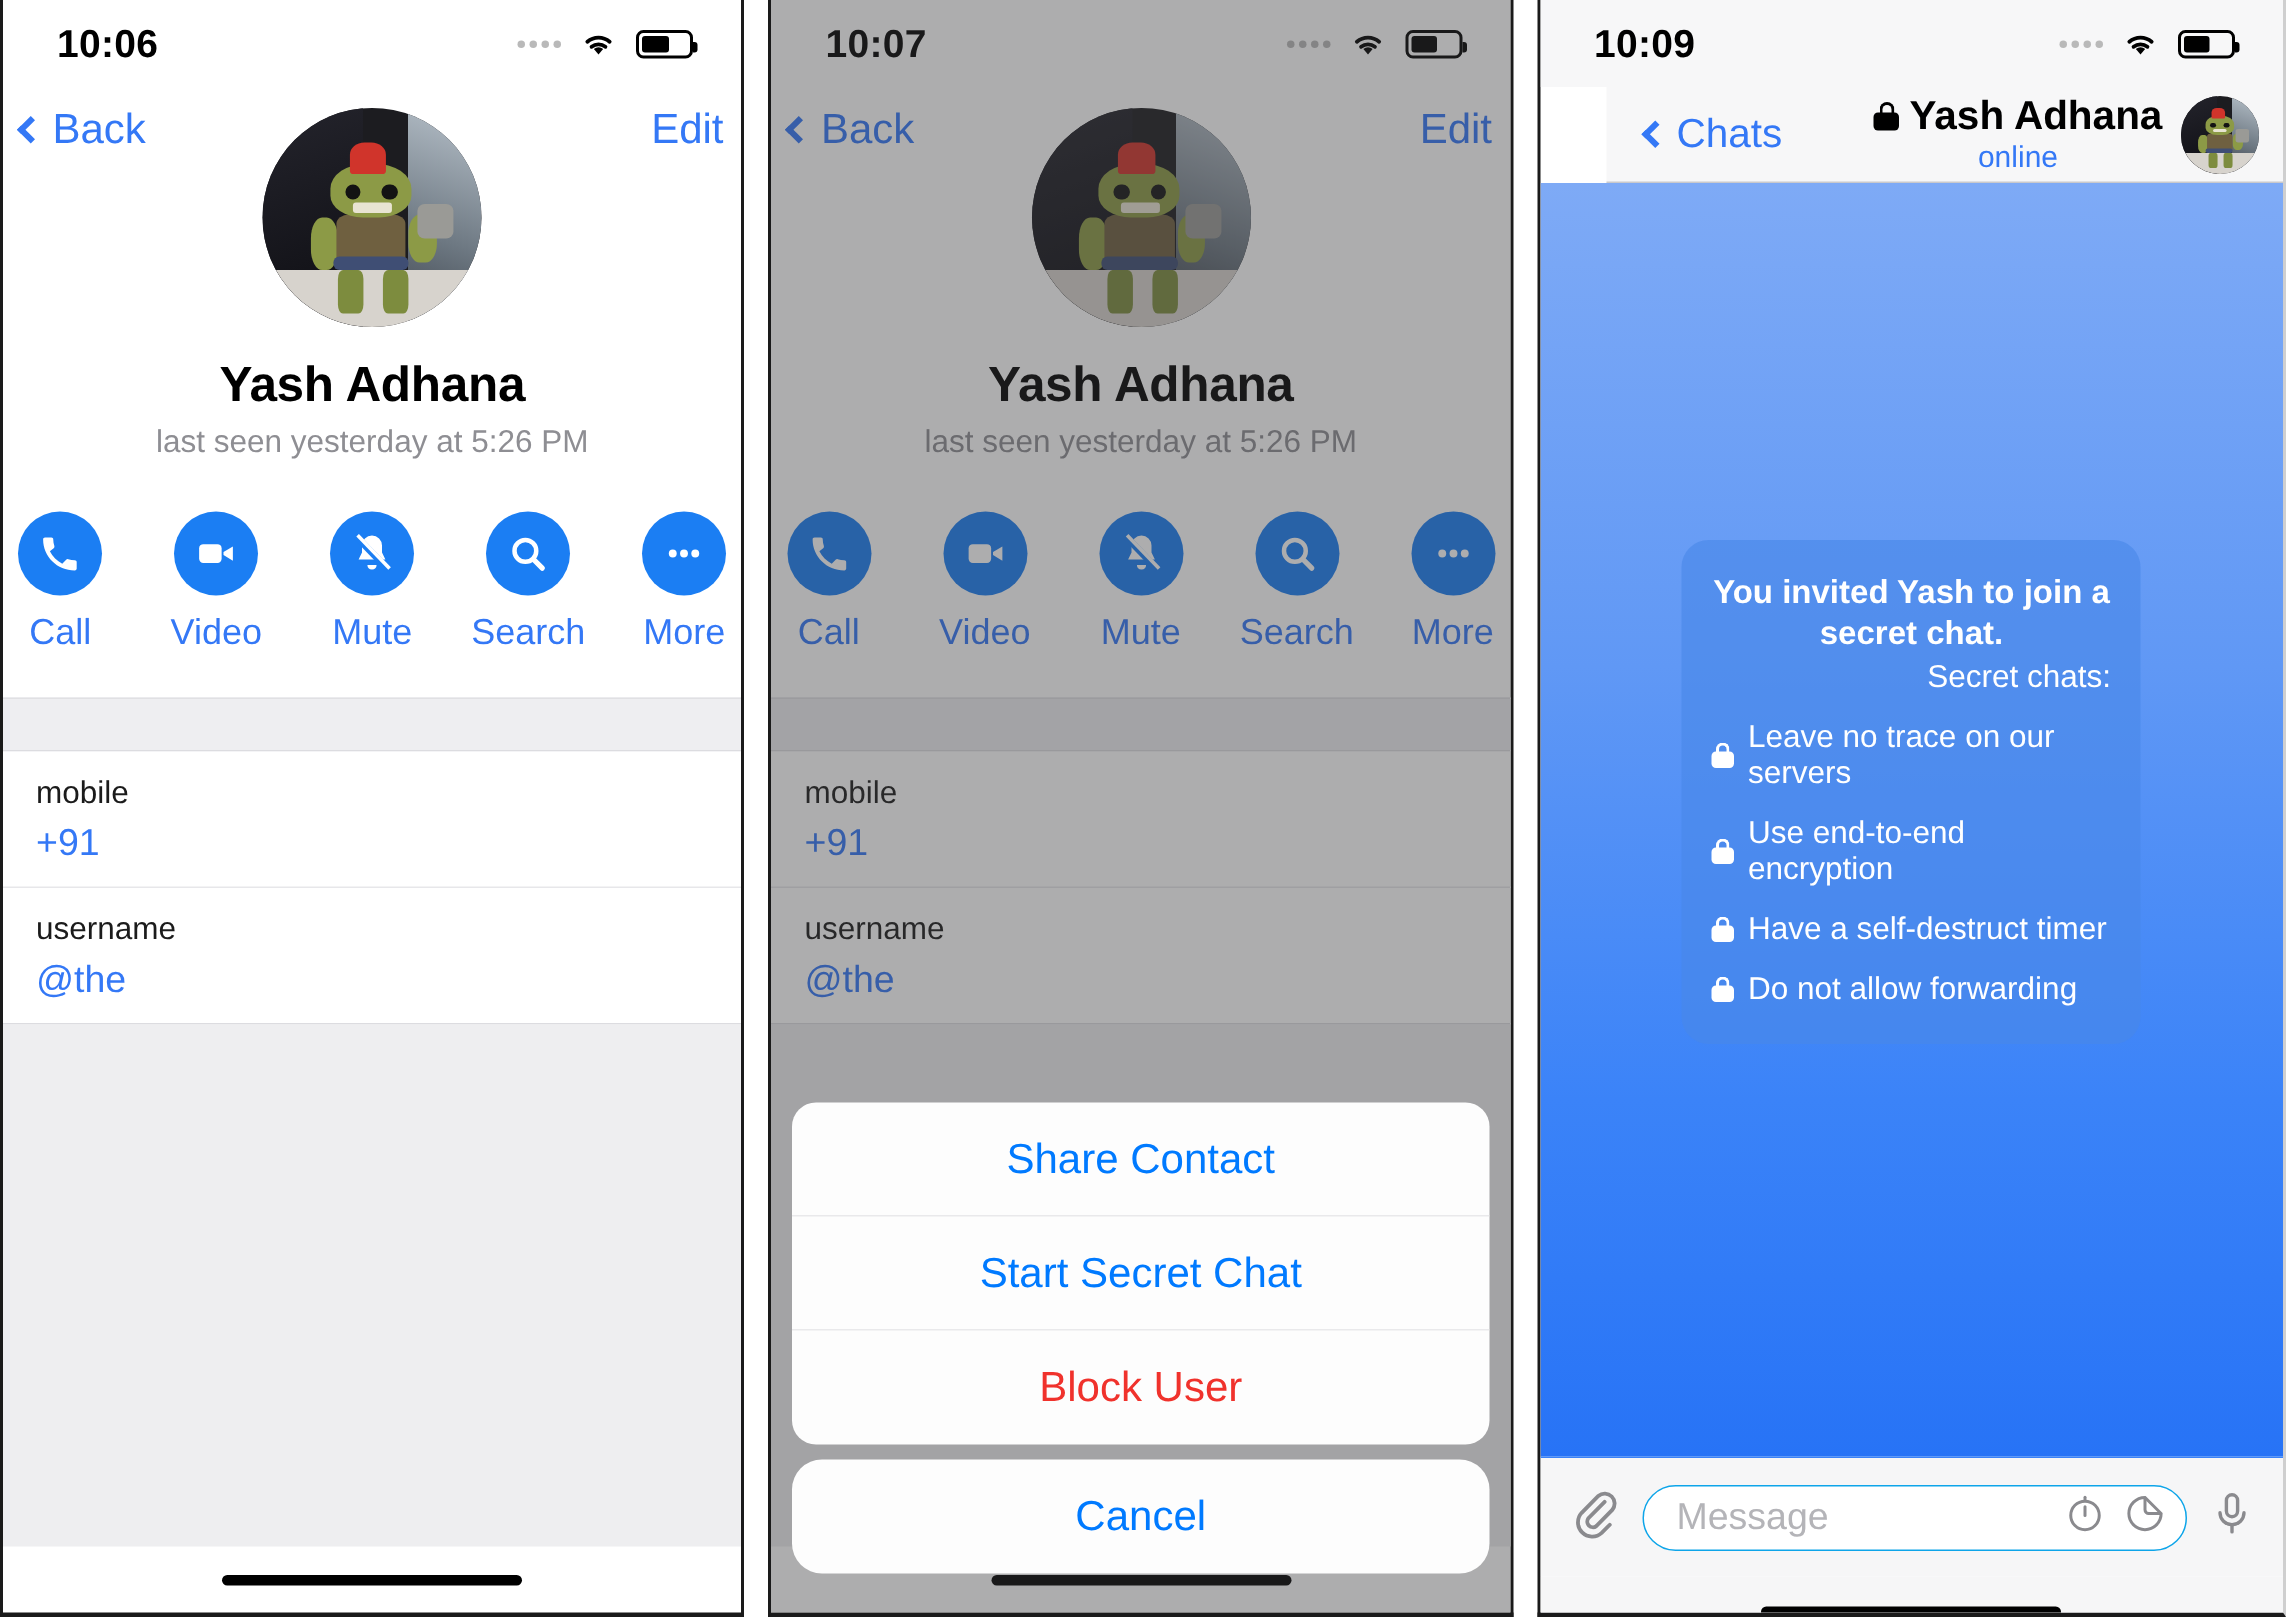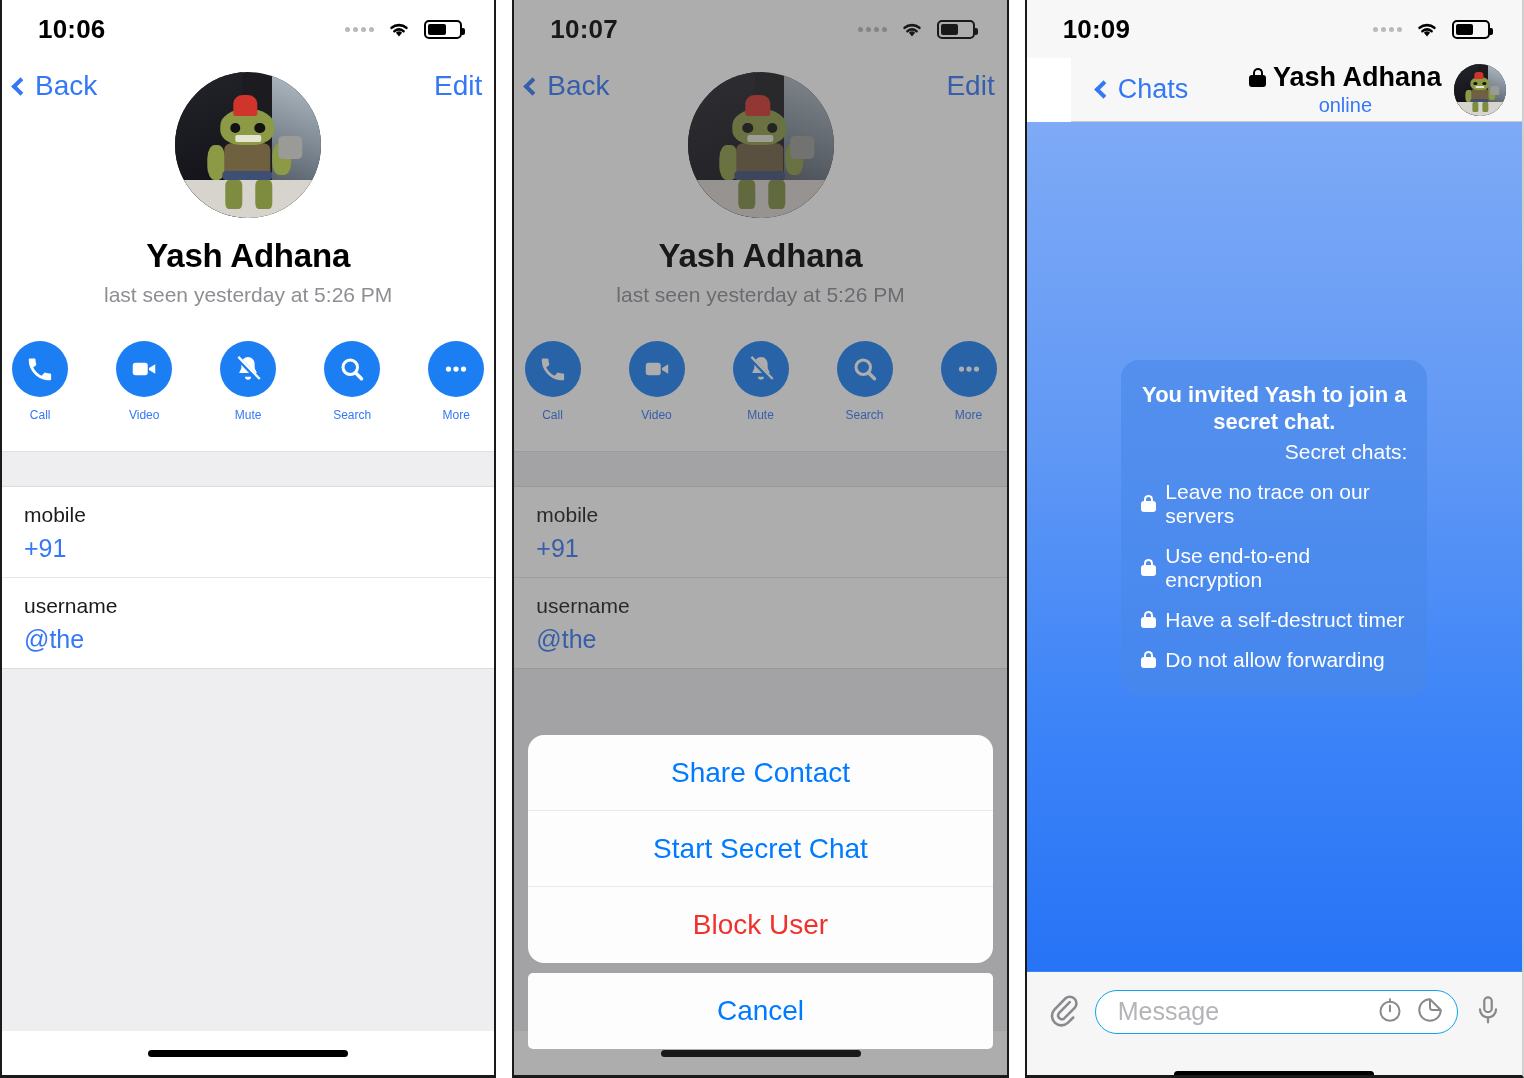--- a/index.html
+++ b/index.html
@@ -92,21 +92,21 @@
   .pname { text-align: center; font-size: 33px; font-weight: bold; color: #000; margin-top: 19px; letter-spacing: -.2px; }
   .pstatus { text-align: center; font-size: 21px; color: #8e8e93; margin-top: 8px; }
 
   
   .actions { display: flex; justify-content: center; gap: 36px; margin-top: 34px; }
   .action { width: 68px; display: flex; flex-direction: column; align-items: center; }
   .action .bubble {
     width: 56px; height: 56px; border-radius: 50%; background: #1b7ef3;
     display: flex; align-items: center; justify-content: center;
   }
-  .action .lbl { margin-top: 11px; font-size: 12px; color: #3478f6; }
+  .action .lbl { margin-top: 11px; font-size: 24px; color: #3478f6; }
 
   
   .band { height: 36px; background: #eeeef1; border-top: 1px solid #e0e0e3; border-bottom: 1px solid #dcdce0; }
   .info-list { background: #fff; }
   .info-row { padding: 16px 22px 14px 22px; border-bottom: 1px solid #e7e7ea; }
   .info-row:last-child { border-bottom: 1px solid #dcdce0; }
   .info-key { font-size: 21px; color: #1b1b1b; }
   .info-val { font-size: 25px; color: #3478f6; margin-top: 7px; }
   .filler { background: #eeeef0; flex: 1; }
 
@@ -126,21 +126,21 @@
     z-index: 8; padding: 0 14px;
   }
   .sheet-group { background: #fdfdfd; border-radius: 16px; overflow: hidden; }
   .sheet-item {
     height: 76px; display: flex; align-items: center; justify-content: center;
     font-size: 28px; color: #007aff; border-bottom: 1px solid #e9e9eb;
   }
   .sheet-item:last-child { border-bottom: none; }
   .sheet-item.destructive { color: #f0322c; }
   .sheet-cancel {
-    margin-top: 10px; background: #fdfdfd; border-radius: 5px;
+    margin-top: 10px; background: #fdfdfd; border-radius: 20px;
     height: 76px; display: flex; align-items: center; justify-content: center;
     font-size: 28px; color: #007aff; font-weight: normal;
   }
 
   
   .chat-nav {
     height: 64px; background: #f7f7f8;
     display: flex; align-items: center; justify-content: space-between;
     padding: 0 16px 0 26px;
     border-bottom: 1px solid #c9c9cc;

